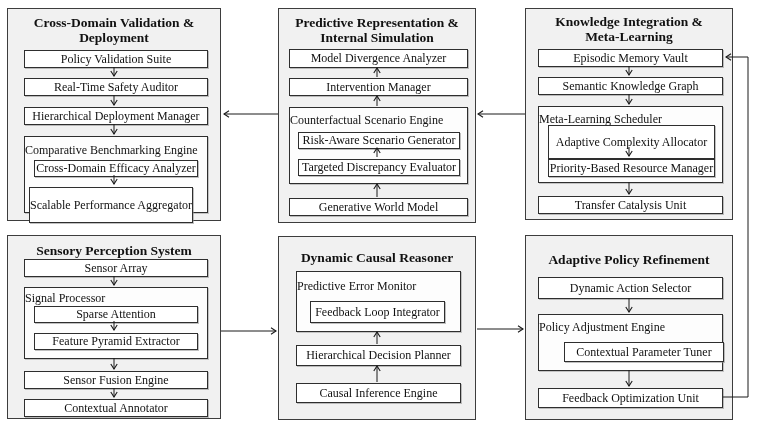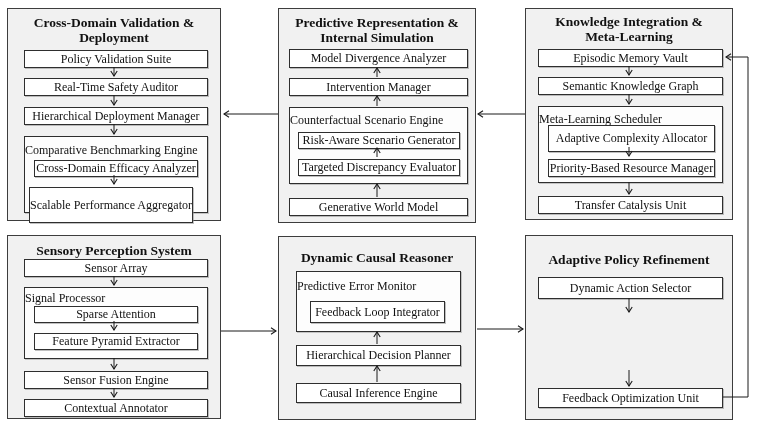--- a/index.html
+++ b/index.html
@@ -60,21 +60,21 @@
     </div>
     <div class="box" style="left:10px;top:189px;width:179px;height:18px">Generative World Model</div>
   </div>
 
   <div class="panel" style="left:525px;top:8px;width:208px;height:212px">
     <div class="ptitle" style="top:5px">Knowledge Integration &amp; Meta-Learning</div>
     <div class="box" style="left:12px;top:40px;width:185px;height:18px">Episodic Memory Vault</div>
     <div class="box" style="left:12px;top:68px;width:185px;height:18px">Semantic Knowledge Graph</div>
     <div class="group" style="left:12px;top:97px;width:185px;height:77px">
       <div class="glabel" style="top:5px">Meta-Learning Scheduler</div>
-      <div class="box" style="left:9px;top:18px;width:167px;height:27px">Adaptive Complexity Allocator</div>
+      <div class="box" style="left:9px;top:18px;width:167px;height:34px">Adaptive Complexity Allocator</div>
       <div class="box" style="left:9px;top:52px;width:167px;height:18px">Priority-Based Resource Manager</div>
     </div>
     <div class="box" style="left:12px;top:187px;width:185px;height:18px">Transfer Catalysis Unit</div>
   </div>
 
   <div class="panel" style="left:7px;top:235px;width:214px;height:184px">
     <div class="ptitle" style="top:7px">Sensory Perception System</div>
     <div class="box" style="left:16px;top:23px;width:184px;height:18px">Sensor Array</div>
     <div class="group" style="left:16px;top:51px;width:184px;height:72px">
       <div class="glabel" style="top:3px">Signal Processor</div>
@@ -91,20 +91,24 @@
       <div class="glabel" style="top:7px">Predictive Error Monitor</div>
       <div class="box" style="left:13px;top:29px;width:135px;height:22px">Feedback Loop Integrator</div>
     </div>
     <div class="box" style="left:17px;top:108px;width:165px;height:21px">Hierarchical Decision Planner</div>
     <div class="box" style="left:17px;top:146px;width:165px;height:20px">Causal Inference Engine</div>
   </div>
 
   <div class="panel" style="left:525px;top:235px;width:208px;height:185px">
     <div class="ptitle" style="top:16px">Adaptive Policy Refinement</div>
     <div class="box" style="left:12px;top:41px;width:185px;height:22px">Dynamic Action Selector</div>
+    <div class="group" style="left:12px;top:78px;width:185px;height:57px">
+      <div class="glabel" style="top:5px">Policy Adjustment Engine</div>
+      <div class="box" style="left:25px;top:27px;width:160px;height:20px">Contextual Parameter Tuner</div>
+    </div>
     <div class="box" style="left:12px;top:152px;width:185px;height:20px">Feedback Optimization Unit</div>
   </div>
 
   <svg class="arrows" width="758" height="426" viewBox="0 0 758 426">
     <defs>
       <marker id="ah" viewBox="-6 -4 7 8" markerWidth="7" markerHeight="8" refX="0" refY="0" orient="auto" markerUnits="userSpaceOnUse">
         <path d="M-5,-3.2 L0,0 L-5,3.2" fill="none" stroke="#1a1a1a" stroke-width="1.1"></path>
       </marker>
     </defs>
     <g stroke="#1a1a1a" stroke-width="1" fill="none">

